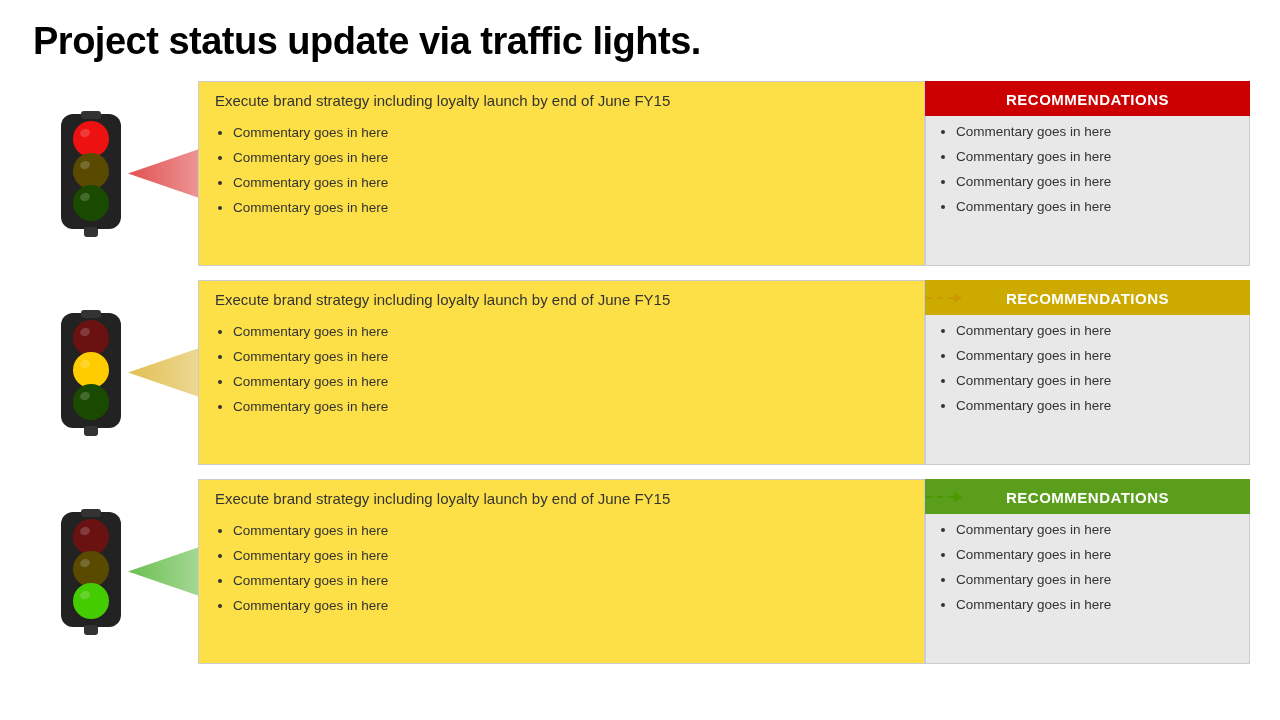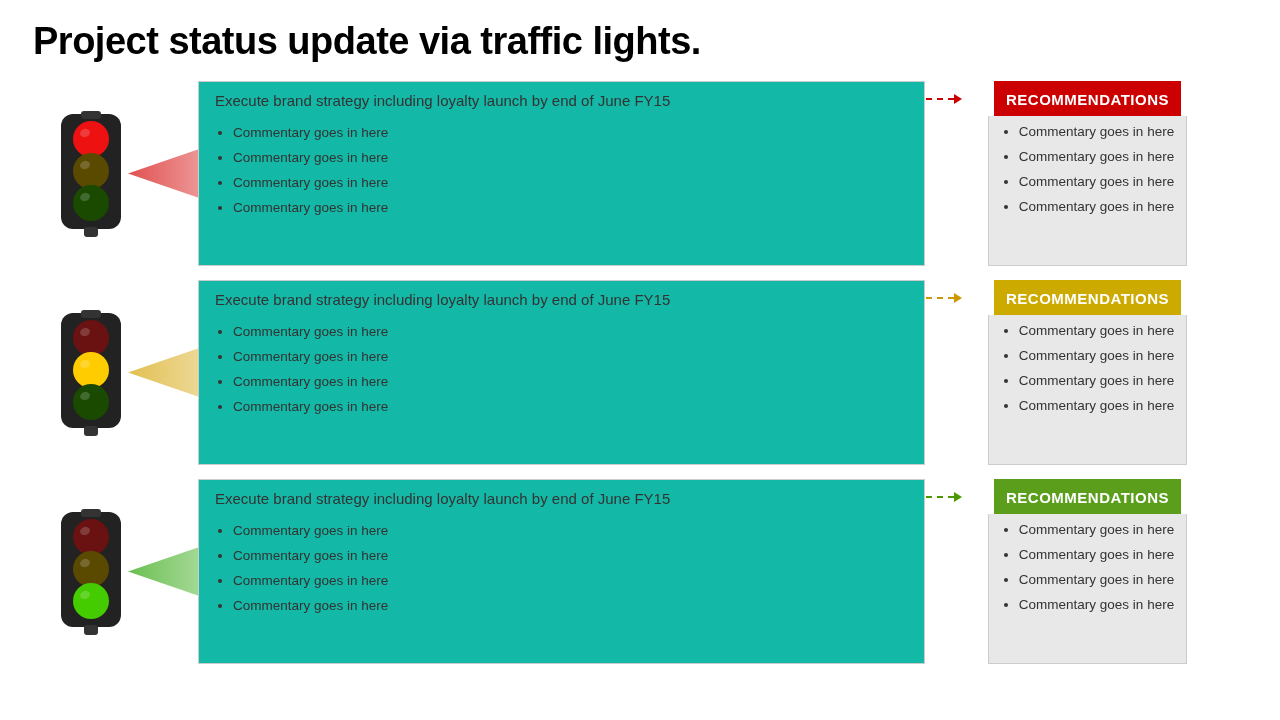--- a/index.html
+++ b/index.html
@@ -63,21 +63,21 @@
     .tl-svg {
       width: 80px;
       height: 130px;
       z-index: 2;
       position: relative;
     }
 
     
     .content-box {
       flex: 1;
-      background: #14b8a6;
+      background: #fde047;
       border: 1px solid #cccccc;
       display: flex;
       flex-direction: column;
       padding: 0;
       position: relative;
       margin-left: 50px;
     }
     .content-header {
       padding: 10px 16px 8px 16px;
       font-size: 15px;
@@ -125,21 +125,20 @@
     .arrow-yellow { border-left-color: #cc9900; }
     .dashed-green { border-color: #4a9900; }
     .arrow-green { border-left-color: #4a9900; }
 
     
     .rec-box {
       width: 325px;
       flex-shrink: 0;
       display: flex;
       flex-direction: column;
-      align-items: center;
     }
     .rec-header {
       padding: 10px 12px 8px 12px;
       font-size: 15px;
       font-weight: 900;
       color: #ffffff;
       text-align: center;
       letter-spacing: 0.5px;
     }
     .rec-header-red { background: #cc0000; }

